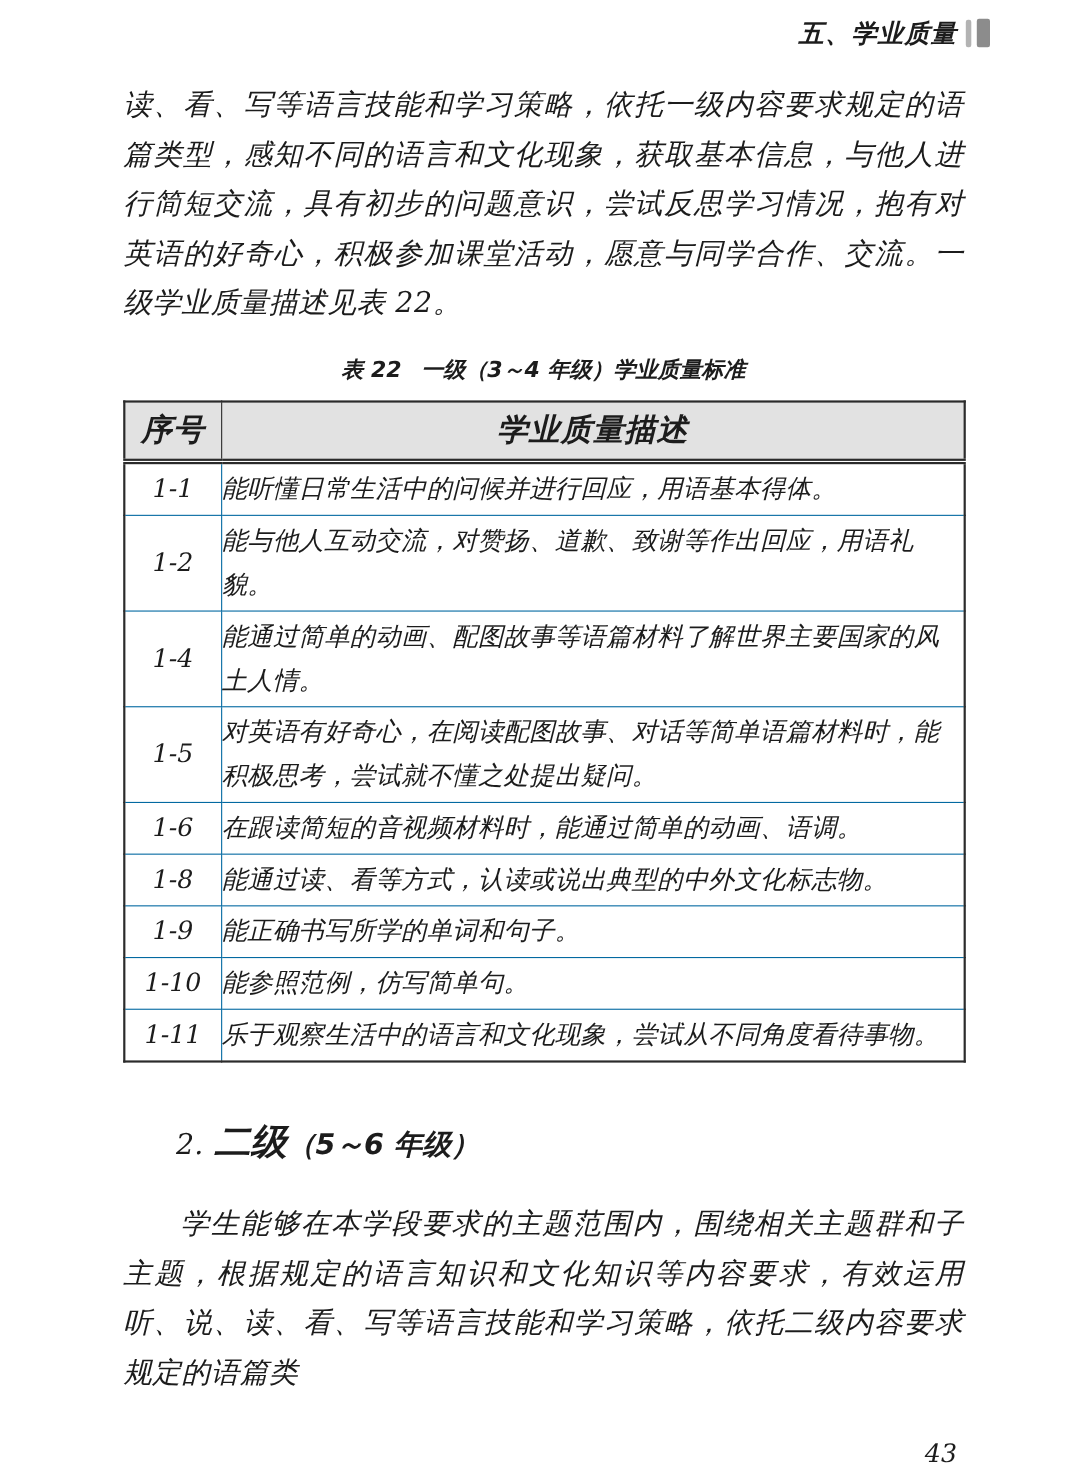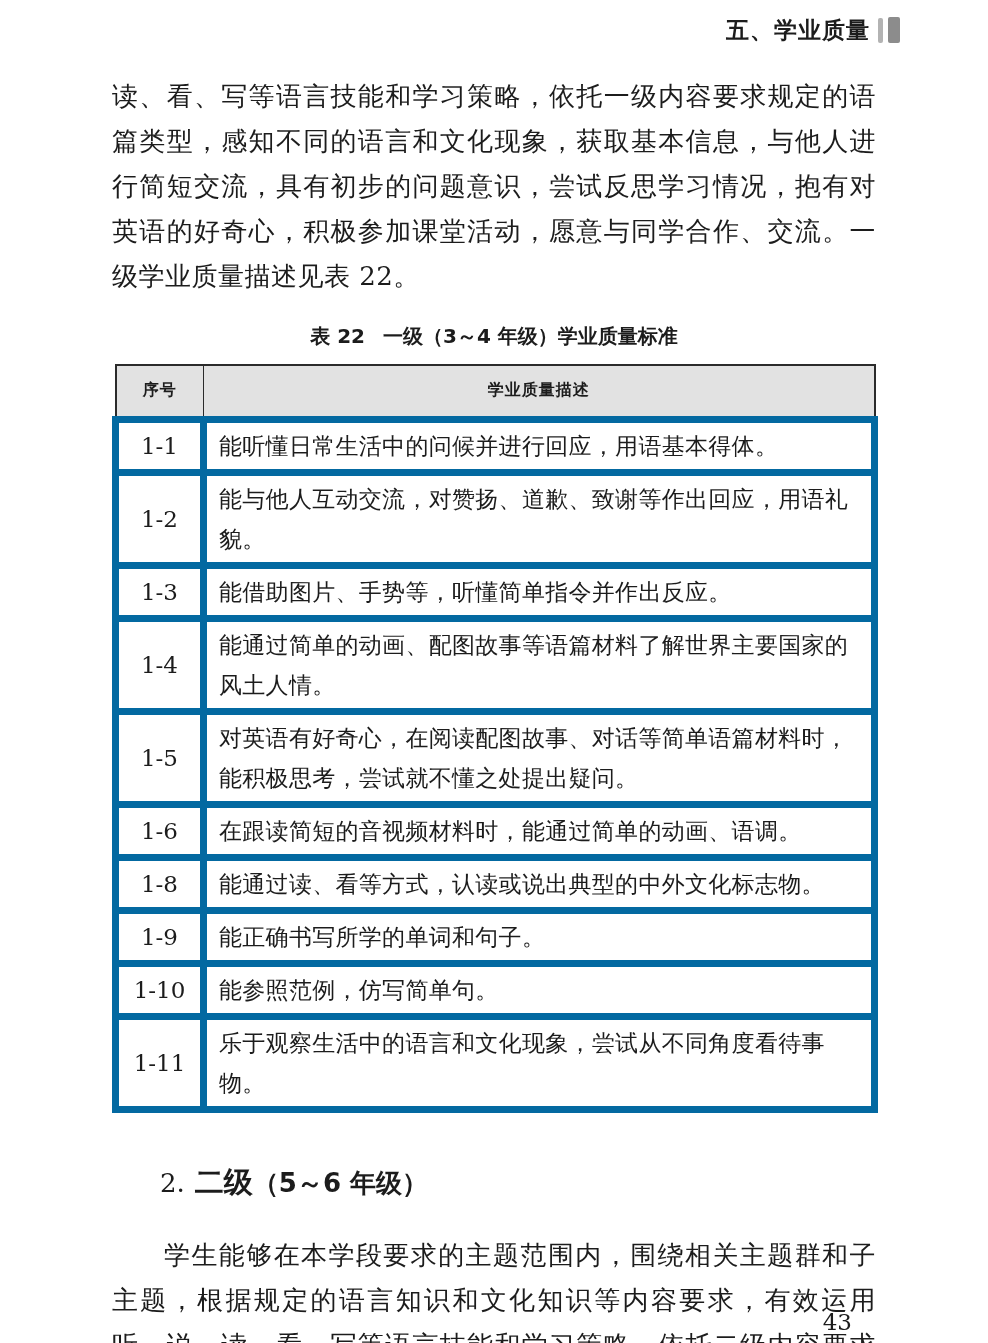--- a/index.html
+++ b/index.html
@@ -8,20 +8,21 @@
     font-family: "DejaVu Serif", "Liberation Serif", serif;
     color: #1c1c1c;
   }
   .page {
     position: relative;
     width: 988px;
     height: 1343px;
     background: #ffffff;
     overflow: hidden;
     padding-top: 14px;
+    font-style: italic;
   }
   
   .running-head {
     display: flex;
     justify-content: flex-end;
     align-items: center;
     padding-right: 88px;
     height: 32px;
   }
   .running-head-title {
@@ -63,33 +64,33 @@
   .table-caption .caption-prefix { margin-right: 18px; }
   table.quality-table {
     width: 766px;
     margin: 14px auto 0 auto;
     border-collapse: collapse;
     border: 2px solid #2b2b2b;
   }
   table.quality-table th {
     font-family: "DejaVu Sans", "Liberation Sans", sans-serif;
     font-weight: bold;
-    font-size: 16px;
+    font-size: 28px;
     background: #e2e2e2;
     border: 1px solid #2b2b2b;
     border-bottom: 5px double #2b2b2b;
     height: 54px;
     text-align: center;
     letter-spacing: 1px;
   }
   table.quality-table td {
-    border: 7px solid #0369a1;
+    border: 1px solid #0369a1;
     font-size: 23px;
     line-height: 40px;
-    padding: 3px 12px;
+    padding: 3px 0;
   }
   td.col-id {
     width: 88px;
     text-align: center;
     font-family: "DejaVu Serif", "Liberation Serif", serif;
     font-size: 22px;
   }
   td.col-desc {
     padding-left: 14px;
     padding-right: 12px;
@@ -100,31 +101,31 @@
     padding-left: 48px;
     font-size: 26px;
   }
   .section-heading .sec-num {
     font-family: "DejaVu Serif", "Liberation Serif", serif;
     margin-right: 10px;
   }
   .section-heading .sec-title {
     font-family: "DejaVu Sans", "Liberation Sans", sans-serif;
     font-weight: bold;
-    font-size: 29px;
+    font-size: 33px;
   }
   .section-heading .sec-subtitle {
     font-family: "DejaVu Sans", "Liberation Sans", sans-serif;
     font-weight: bold;
     font-size: 26px;
   }
   .p-section { margin-top: 30px; text-indent: 2em; }
   .page-number {
     position: absolute;
-    right: 136px;
+    right: 118px;
     bottom: 8px;
     font-size: 23px;
   }
 </style>
 </head>
 <body>
 
 <div class="page">
 
   <div class="running-head">
@@ -151,24 +152,20 @@
       <tbody>
         <tr>
           <td class="col-id">1-1</td>
           <td class="col-desc">能听懂日常生活中的问候并进行回应，用语基本得体。</td>
         </tr>
         <tr>
           <td class="col-id">1-2</td>
           <td class="col-desc">能与他人互动交流，对赞扬、道歉、致谢等作出回应，用语礼貌。</td>
         </tr>
         <tr>
-          <td class="col-id">1-3</td>
-          <td class="col-desc">能借助图片、手势等，听懂简单指令并作出反应。</td>
-        </tr>
-        <tr>
           <td class="col-id">1-4</td>
           <td class="col-desc">能通过简单的动画、配图故事等语篇材料了解世界主要国家的风土人情。</td>
         </tr>
         <tr>
           <td class="col-id">1-5</td>
           <td class="col-desc">对英语有好奇心，在阅读配图故事、对话等简单语篇材料时，能积极思考，尝试就不懂之处提出疑问。</td>
         </tr>
         <tr>
           <td class="col-id">1-6</td>
           <td class="col-desc">在跟读简短的音视频材料时，能通过简单的动画、语调。</td>

